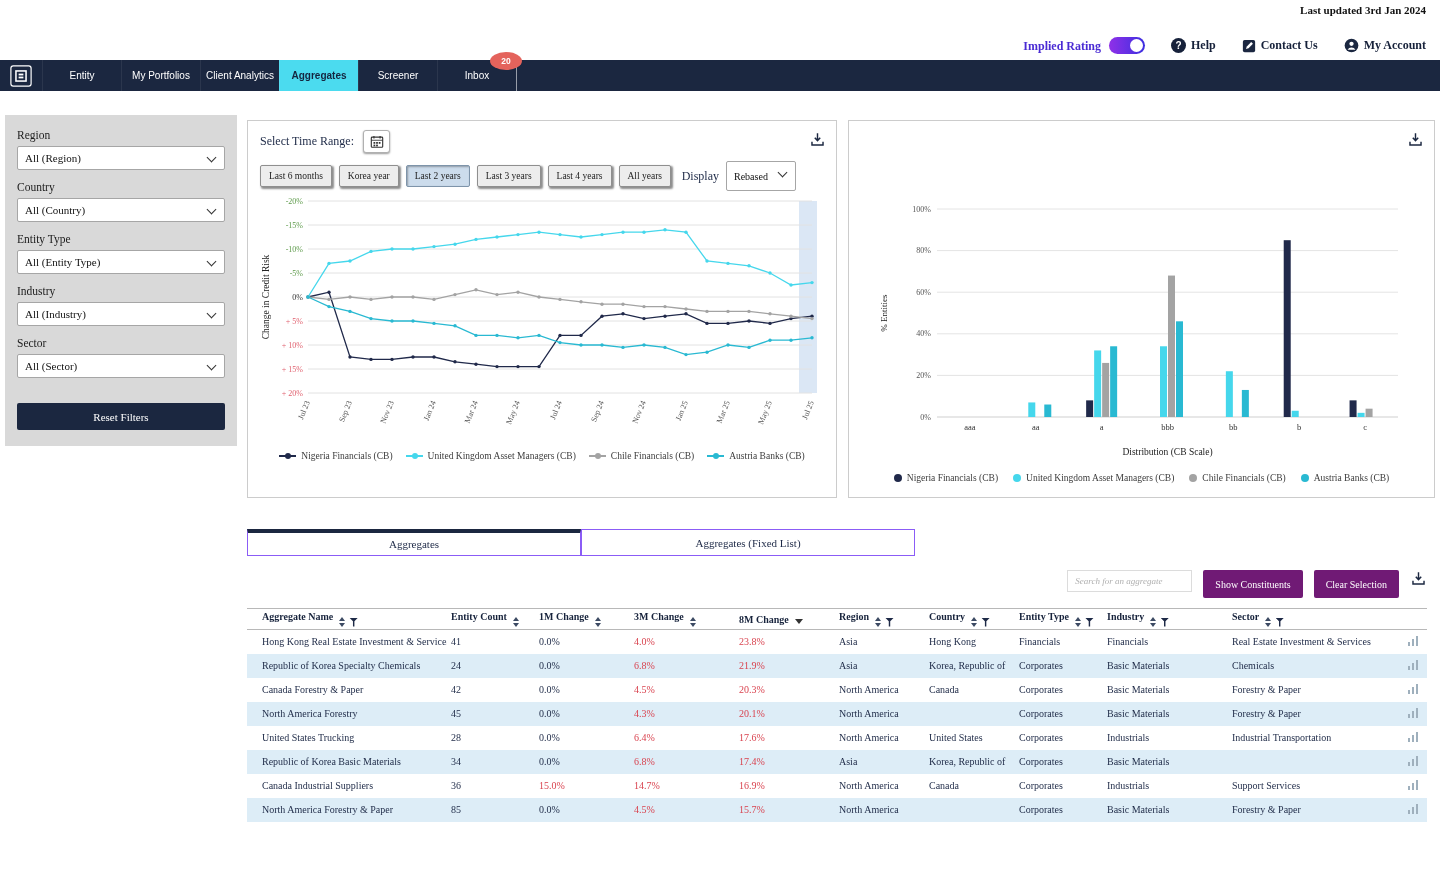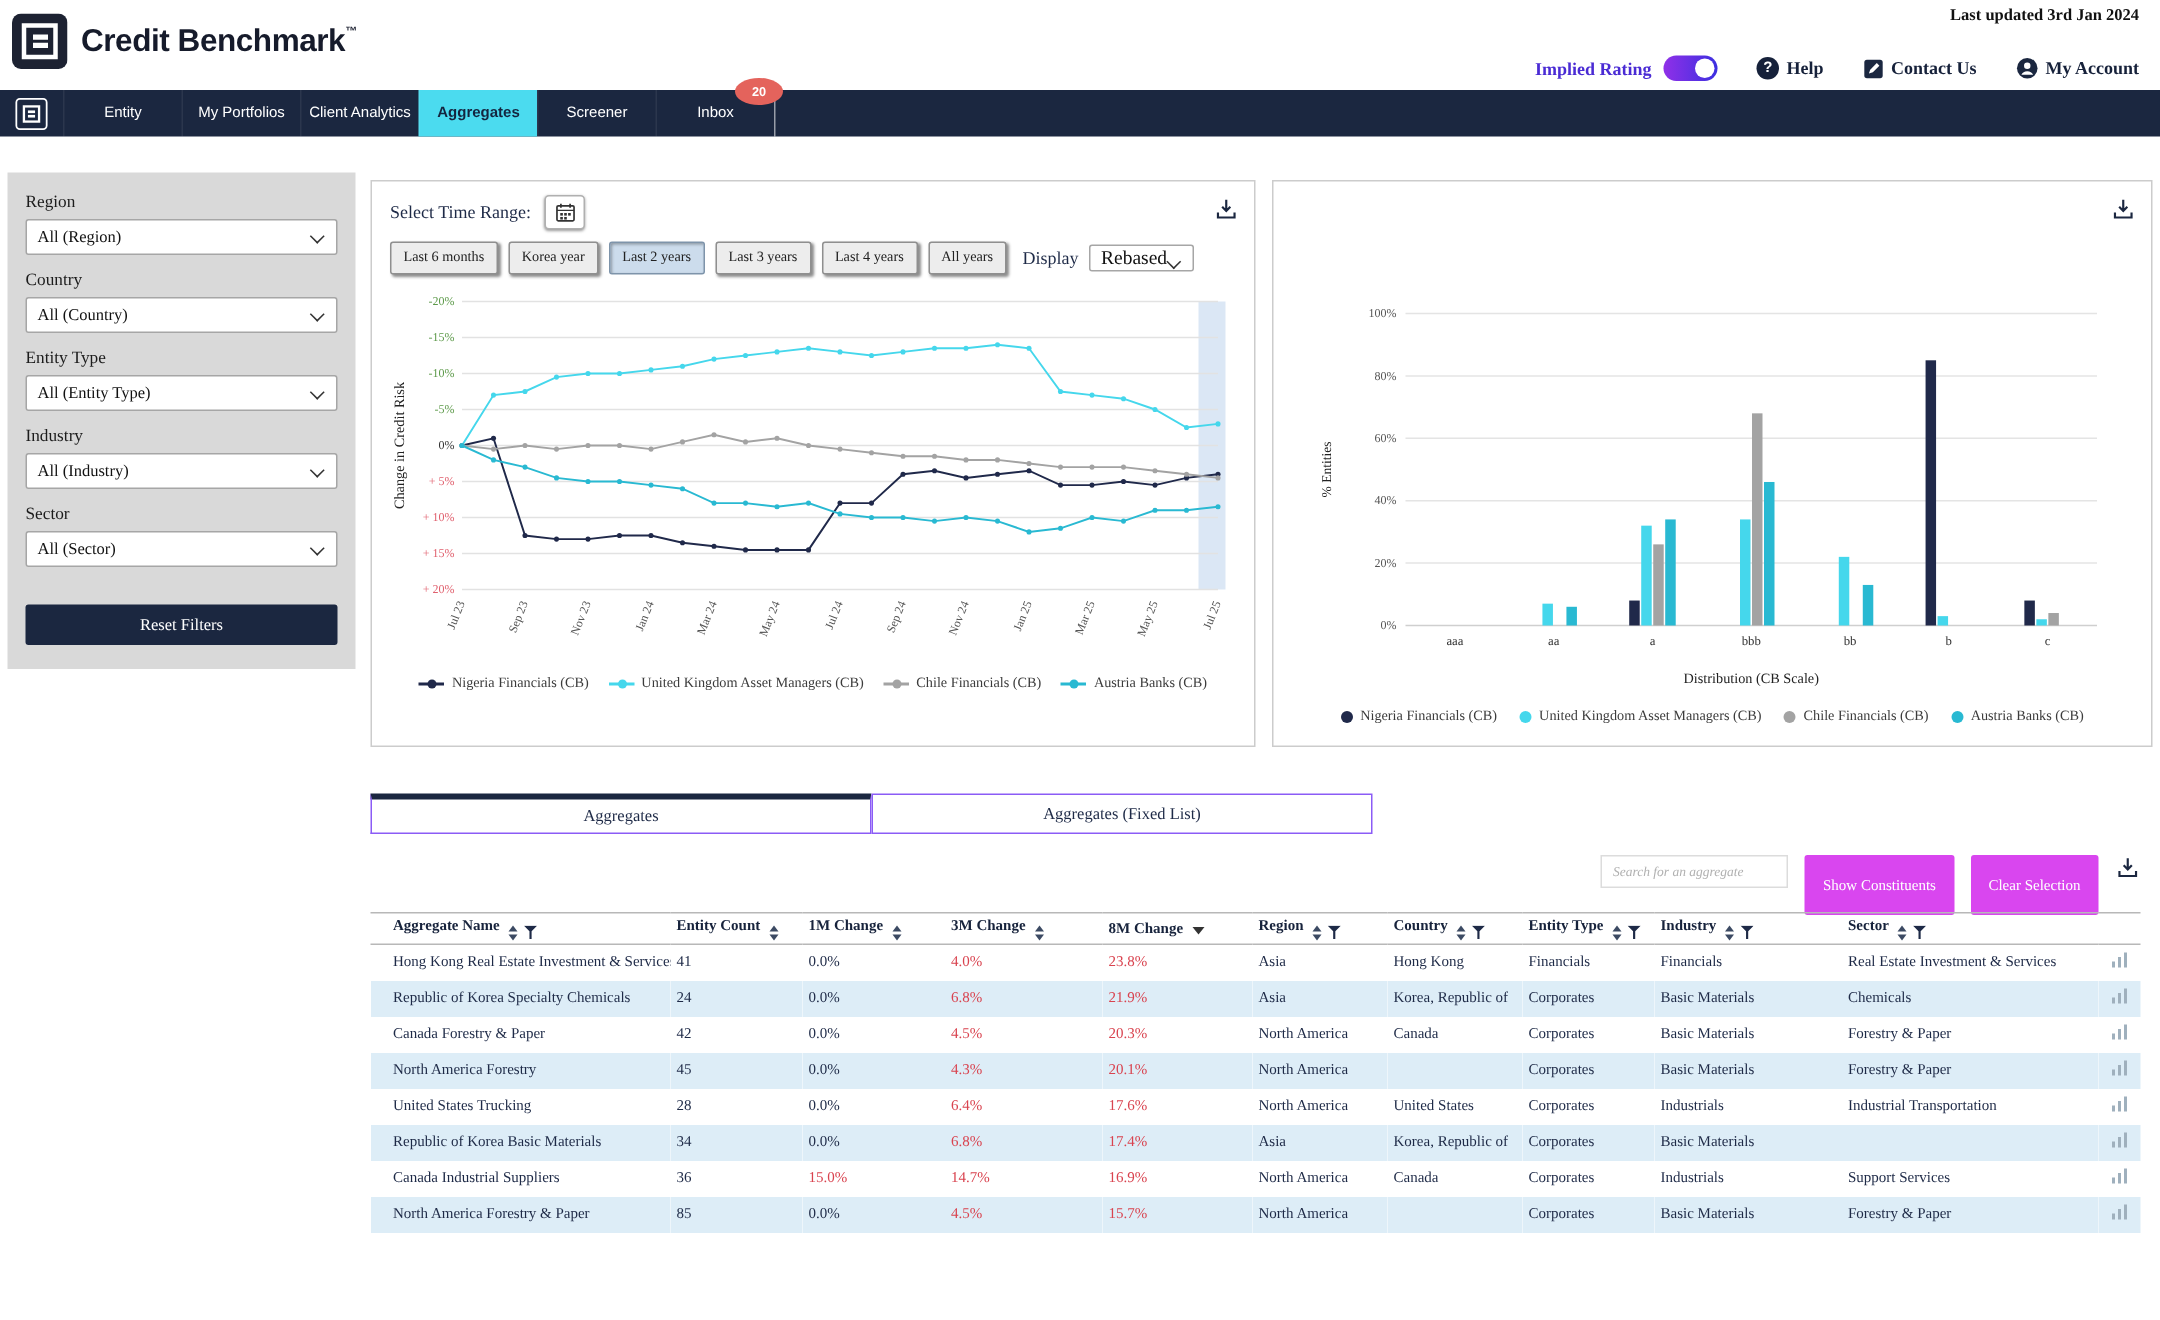--- a/index.html
+++ b/index.html
@@ -40,38 +40,38 @@
 .line-panel{left:247px;width:590px;height:378px}
 .bar-panel{left:848px;width:587px;height:378px}
 .dl-btn{position:absolute;top:8px;right:8px;background:none;border:none;cursor:pointer;padding:2px;line-height:0}
 .time-row{position:absolute;left:12px;top:9px;display:flex;align-items:center;gap:9px;font-size:12px}
 .cal-btn{width:27px;height:23px;background:#fff;border:1px solid #b0b0b0;border-radius:3px;box-shadow:0 1px 2px rgba(0,0,0,.4);display:flex;align-items:center;justify-content:center;cursor:pointer}
 .range-row{position:absolute;left:12px;right:40px;top:40px;display:flex;align-items:center}
 .range-btns{display:flex;gap:7px}
 .range-btn{font:9.5px "Liberation Serif",serif;padding:5px 8px;background:#ededed;border:1px solid #8f8f8f;border-radius:2px;box-shadow:1.5px 1.5px 2px rgba(0,0,0,.45);color:#222;cursor:pointer;white-space:nowrap}
 .range-btn.active{background:#ccdcec;border-color:#7e94aa;box-shadow:inset 1px 1px 2px rgba(0,0,0,.3)}
 .display-wrap{margin-left:auto;display:flex;align-items:center;gap:7px;font-size:12px}
-.display-select{width:70px;height:18px;font-size:13px}
+.display-select{width:70px;height:30px;font-size:10px}
 #lineChart{position:absolute;left:10px;top:72px}
 .line-legend{position:absolute;left:0;right:0;top:330px;display:flex;justify-content:center;gap:13px}
 #barChart{position:absolute;left:26px;top:74px}
 .bar-legend{position:absolute;left:0;right:0;top:352px;display:flex;justify-content:center;gap:15px}
 .lg-item{display:flex;align-items:center;gap:5px;font-size:9.5px;color:#3c3c3c;cursor:pointer;white-space:nowrap}
 .lg-line{position:relative;width:17px;height:2px;display:inline-block;flex:none}
 .lg-ldot{position:absolute;left:6px;top:-2px;width:6px;height:6px;border-radius:50%}
 .lg-dot{width:8px;height:8px;border-radius:50%;display:inline-block;flex:none}
 
 
 .agg-tabs{position:absolute;left:247px;top:529px;display:flex}
 .agg-tab{width:334px;height:27px;display:flex;align-items:center;justify-content:center;font-size:11px;background:#fff;border:1px solid #8b5cf6;cursor:pointer;color:#1e2a47}
 .agg-tab.active{border-top:4px solid #1b2740}
 .table-controls{position:absolute;left:247px;top:570px;width:1180px;display:flex;justify-content:flex-end;align-items:flex-start;gap:11px}
 .search-input{width:125px;height:22px;border:1px solid #dcdcdc;padding:0 7px;font:italic 9px "Liberation Serif",serif;color:#555}
 .search-input::placeholder{color:#b0b0b0;font-style:italic}
-.navy-btn{height:40px;padding:0 12px;background:#d946ef;border:none;border-radius:2px;color:#fff;font:10px "Liberation Serif",serif;cursor:pointer}
+.navy-btn{height:28px;padding:0 12px;background:#701a75;border:none;border-radius:2px;color:#fff;font:10px "Liberation Serif",serif;cursor:pointer}
 .dl-inline{background:none;border:none;cursor:pointer;padding:0;line-height:0}
 
 
 .agg-table{position:absolute;left:247px;top:608px;width:1180px;border-collapse:collapse;font-size:10px;table-layout:fixed}
 .agg-table th{height:21px;text-align:left;font-weight:bold;font-size:10px;border-top:1px solid #b8b8b8;border-bottom:1px solid #b8b8b8;padding:0 4px;white-space:nowrap;overflow:hidden;color:#17233c;cursor:pointer}
 .agg-table td{height:24px;padding:0 4px;white-space:nowrap;overflow:hidden;color:#1e2a47}
 .agg-table th:first-child,.agg-table td:first-child{padding-left:15px}
 .agg-table tbody tr:nth-child(even){background:#ddedf7}
 td.red{color:#d9434f}
 .h-icons{display:inline-flex;align-items:center;gap:4px;margin-left:6px;vertical-align:-1px}
@@ -84,29 +84,20 @@
 .spark{display:inline-flex;align-items:flex-end;gap:1.5px;cursor:pointer}
 .spark i{display:inline-block;width:2.5px;background:#9fb0bd}
 .partial td{height:10px;background:#fff}
 </style>
 </head>
 <body>
 
 <div class="page">
 
   <div class="last-updated">Last updated 3rd Jan 2024</div>
-  <div class="brand">
-    <svg width="37" height="37" viewBox="0 0 37 37">
-      <rect width="37" height="37" rx="6" fill="#1d2232"></rect>
-      <rect x="8" y="8" width="21" height="21" fill="none" stroke="#fff" stroke-width="3"></rect>
-      <rect x="14" y="14" width="10" height="3.5" fill="#fff"></rect>
-      <rect x="14" y="19.5" width="10" height="3.5" fill="#fff"></rect>
-    </svg>
-    <span class="brand-name"><span>Credit Benchmark</span><sup class="tm">™</sup></span>
-  </div>
   <div class="header-controls">
     <div class="implied">
       <span>Implied Rating</span>
       <span class="toggle">
           <span class="knob"></span>
         </span>
     </div>
     <div class="hc-item">
       <span class="help-icon">?</span>
       <span>Help</span>

